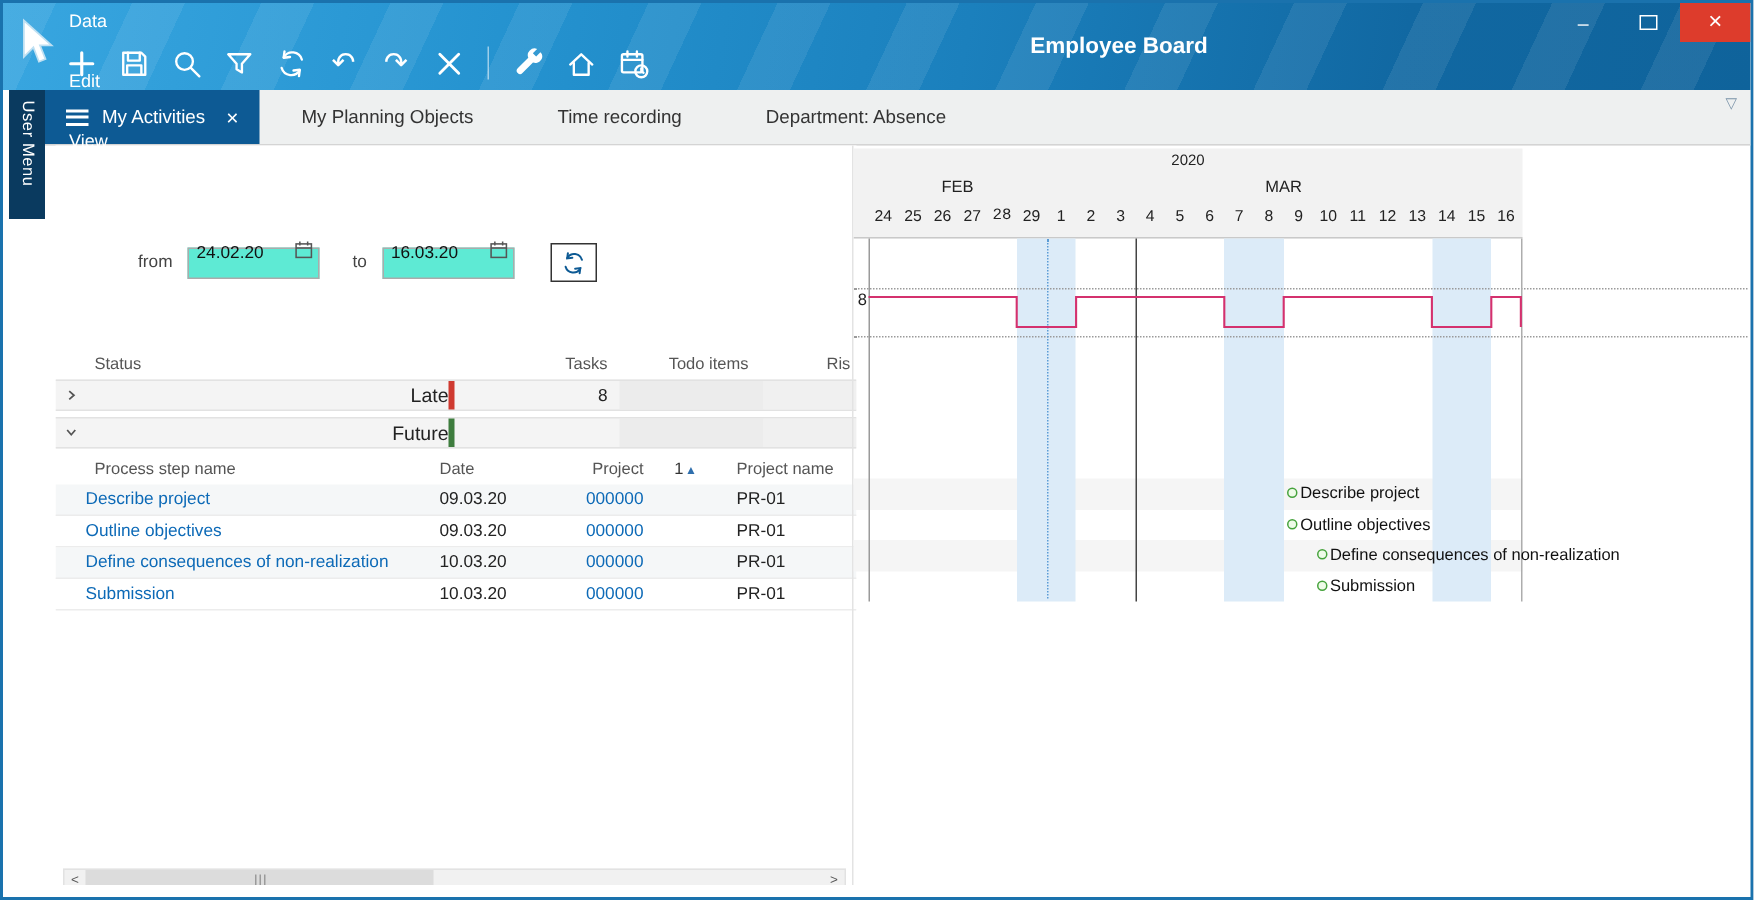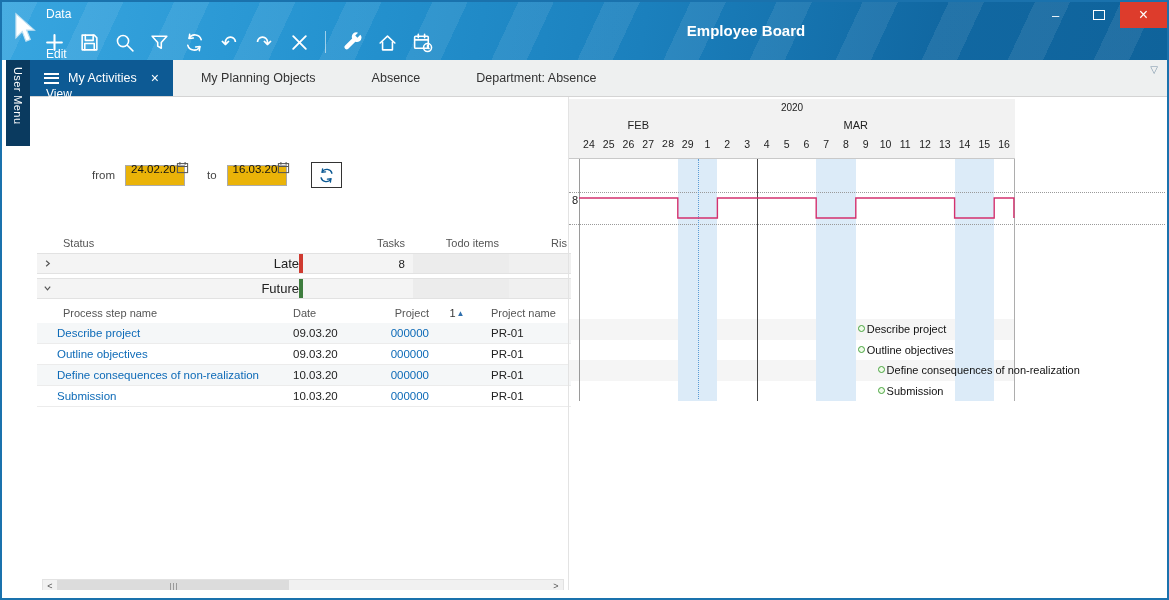--- a/index.html
+++ b/index.html
@@ -38,22 +38,22 @@
   .tab-burger{display:inline-flex;flex-direction:column;gap:2.5px;width:15px;}
   .tab-burger i{height:2px;background:#fff;display:block;}
   .tab-close{font-size:14px;margin-left:5px;}
   .tab-overflow{margin-left:auto;margin-top:4px;margin-right:9px;color:#7a93a8;font-size:10px;}
 
   
   .left-pane{position:absolute;left:35px;top:95px;width:534px;height:493px;background:#fff;overflow:hidden;}
   .filter-row{position:absolute;left:0;top:64px;height:28px;display:flex;align-items:center;padding-left:55px;}
   .flabel{font-size:11.5px;color:#444;}
   .flabel.to{margin-left:22px;}
-  .dinput{display:inline-flex;align-items:center;justify-content:space-between;width:60px;height:21px;border:1px solid #ababab;
-    background:#eab308;padding:0 3px 12px 5px;box-sizing:border-box;margin-left:10px;}
+  .dinput{display:inline-flex;align-items:center;justify-content:space-between;width:88px;height:21px;border:1px solid #ababab;
+    background:#5eead4;padding:0 3px 12px 5px;box-sizing:border-box;margin-left:10px;}
   .dval{font-size:11.5px;color:#111;}
   .cal-icon svg{width:13px;height:13px;stroke:#555;fill:none;stroke-width:1.1;}
   .refresh-btn{margin-left:24px;width:31px;height:26px;border:1px solid #333;background:#fff;display:flex;align-items:center;justify-content:center;padding:0;cursor:pointer;}
   .refresh-btn svg{width:17px;height:17px;stroke:#0d5a94;fill:none;stroke-width:1.6;stroke-linecap:round;}
 
   .tables{position:absolute;left:0;top:136px;width:534px;}
   .grid6{display:grid;grid-template-columns:20px 242px 4px 110px 96px 62px;align-items:center;box-sizing:border-box;}
   .sum-header{height:20px;font-size:11px;color:#555;}
   .h-status{grid-column:2;padding-left:6px;}
   .h-tasks{text-align:right;padding-right:8px;}
@@ -208,21 +208,21 @@
         <div class="tab active">
           <span class="tab-burger">
             <i></i>
             <i></i>
             <i></i>
           </span>
           <span class="tab-label">My Activities</span>
           <span class="tab-close">×</span>
         </div>
         <div class="tab">My Planning Objects</div>
-        <div class="tab">Absence</div>
+        <div class="tab">Time recording</div>
         <div class="tab">Department: Absence</div>
       </div>
     <span class="tab-overflow">▽</span>
   </div>
 
   <div class="left-pane">
     <div class="filter-row">
       <span class="flabel">from</span>
       <span class="dinput">
         <span class="dval">24.02.20</span>

